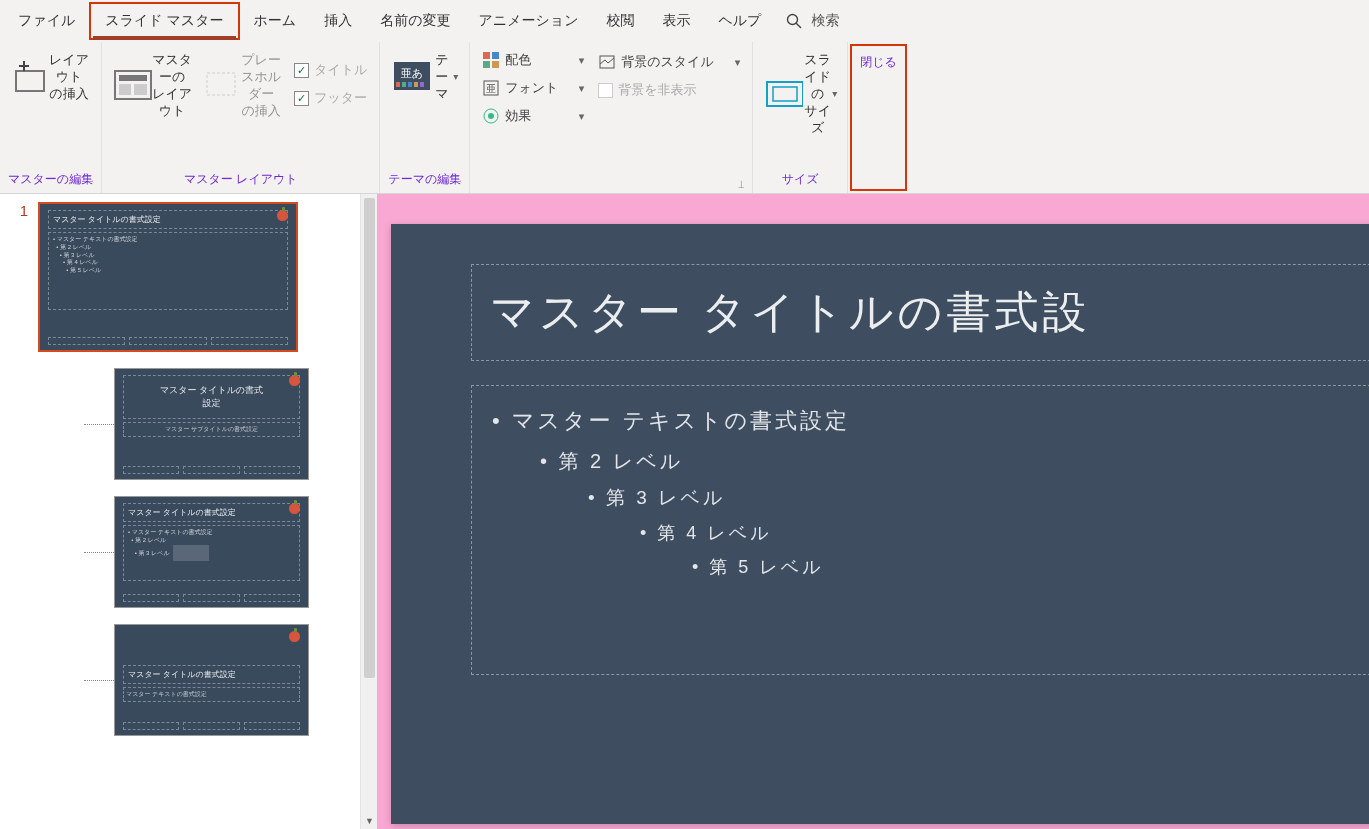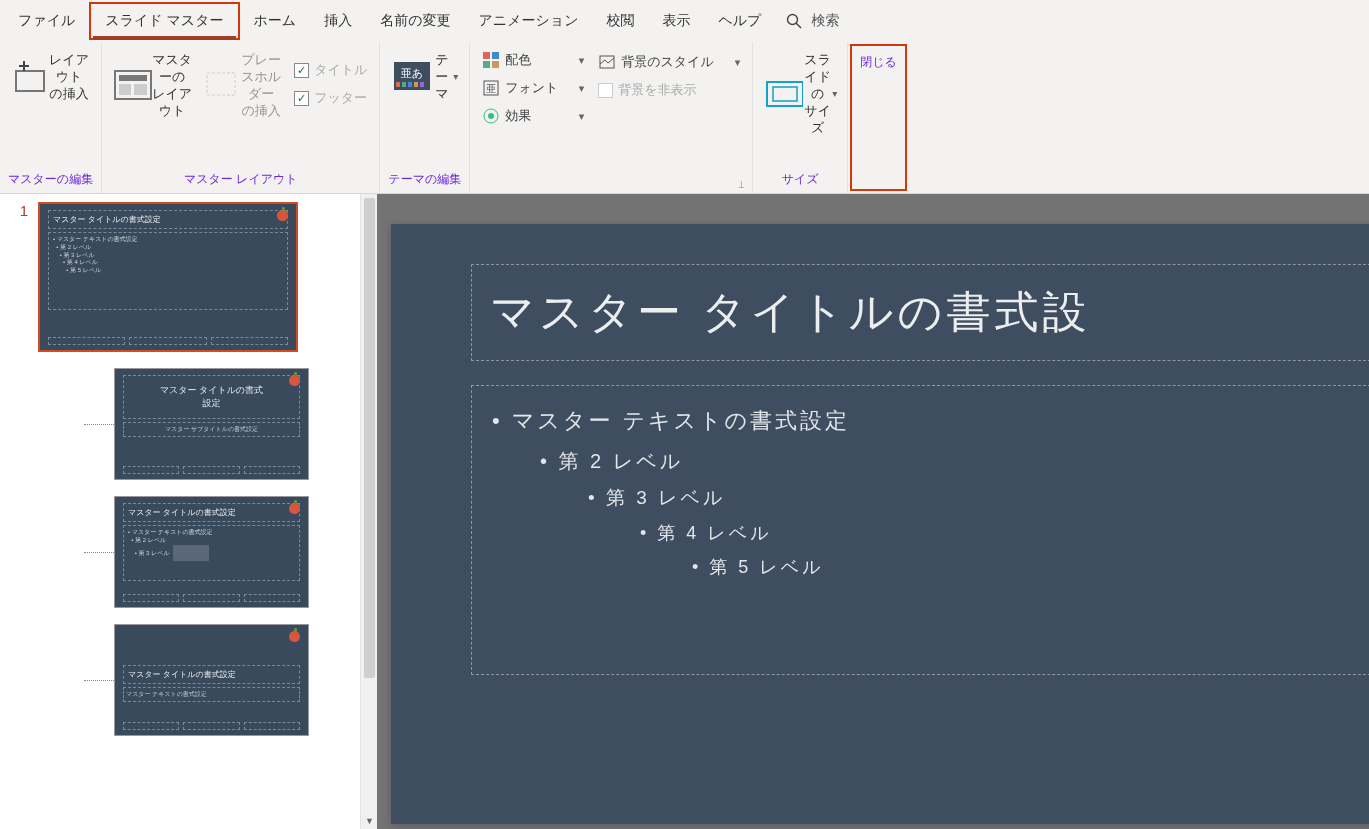--- a/index.html
+++ b/index.html
@@ -248,21 +248,21 @@
 }
 .scroll-arrow {
   position:absolute;
   left:0; width:17px; height:17px;
   display:flex; align-items:center; justify-content:center;
   font-size:9px; color:#666;
 }
 
 .editor {
   flex: 1;
-  background: #737373;
+  background: #f9a8d4;
   position: relative;
   padding: 30px 0 0 14px;
   overflow: hidden;
 }
 .slide-canvas {
   background: #3e4e60;
   width: 990px;
   height: 600px;
   box-shadow: 0 2px 8px rgba(0,0,0,0.2);
   padding: 40px 0 0 80px;

